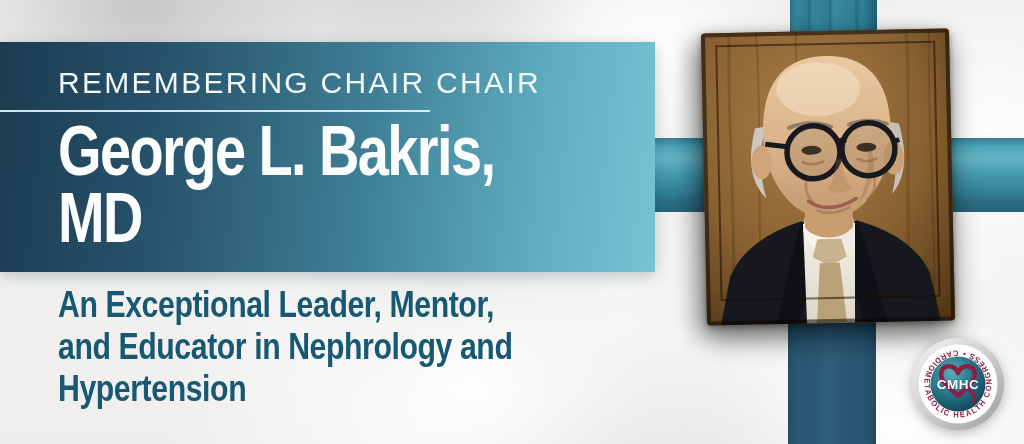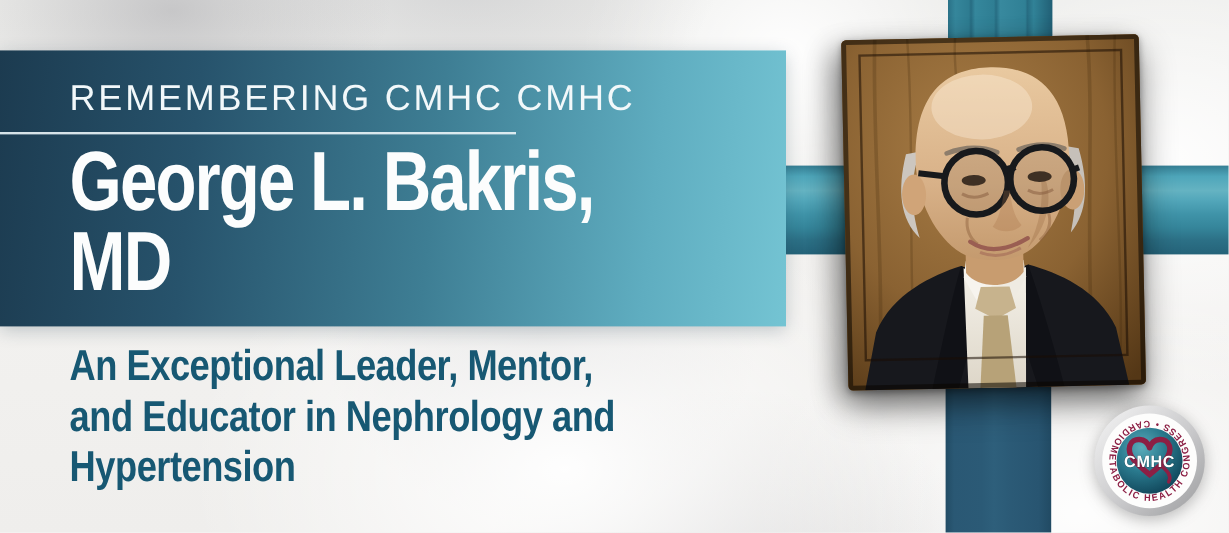--- a/index.html
+++ b/index.html
@@ -90,21 +90,21 @@
 
 <div class="stage">
 
   <div class="bg"></div>
 
   <div class="ribbon-v-top"></div>
   <div class="ribbon-h"></div>
   <div class="ribbon-v-bottom"></div>
 
   <div class="banner">
-    <div class="kicker">REMEMBERING CMHC CMHC</div>
+    <div class="kicker">REMEMBERING CHAIR CHAIR</div>
     <div class="divider"></div>
     <h1 class="name">George L. Bakris,
 MD</h1>
   </div>
 
   <p class="subtitle">An Exceptional Leader, Mentor,
 and Educator in Nephrology and
 Hypertension</p>
 
   <div class="photo">

